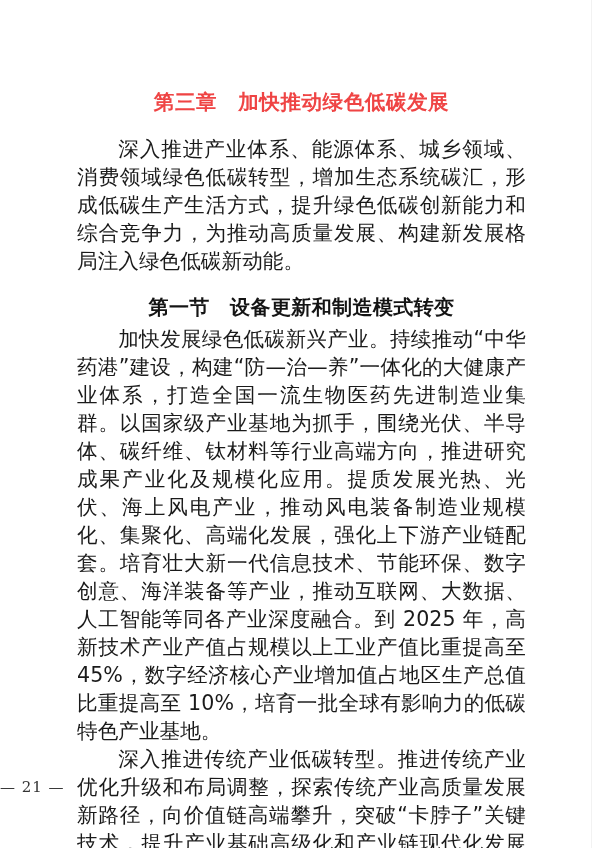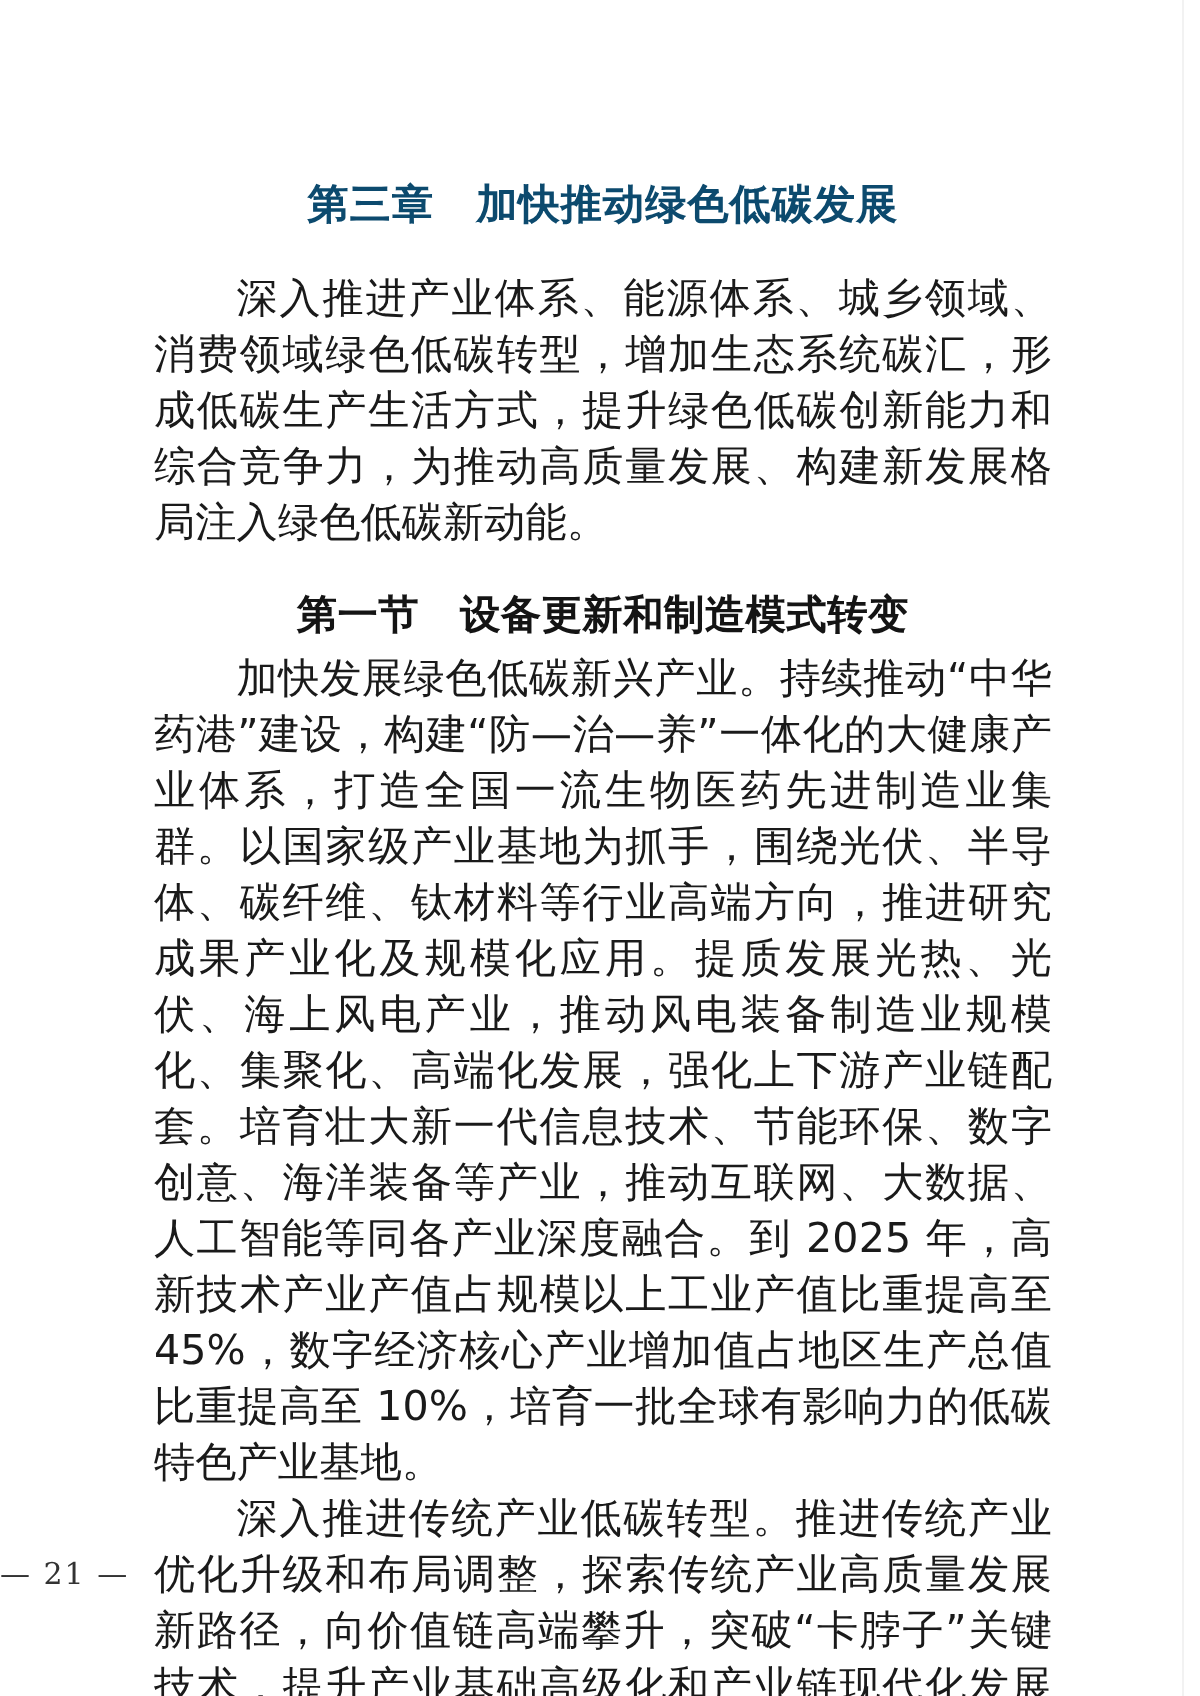--- a/index.html
+++ b/index.html
@@ -30,21 +30,21 @@
   #content {
     position: absolute;
     left: 77px;
     top: 0;
     width: 449px;
   }
   .chapter-title {
     text-align: center;
     font-size: 20.5px;
     font-weight: 700;
-    color: #0c4a6e;
+    color: #ef4444;
     letter-spacing: 0.6px;
     margin: 0;
     padding-top: 88px;
     line-height: 1.4;
     white-space: pre;
   }
   .section-title {
     text-align: center;
     font-size: 20px;
     font-weight: 700;

